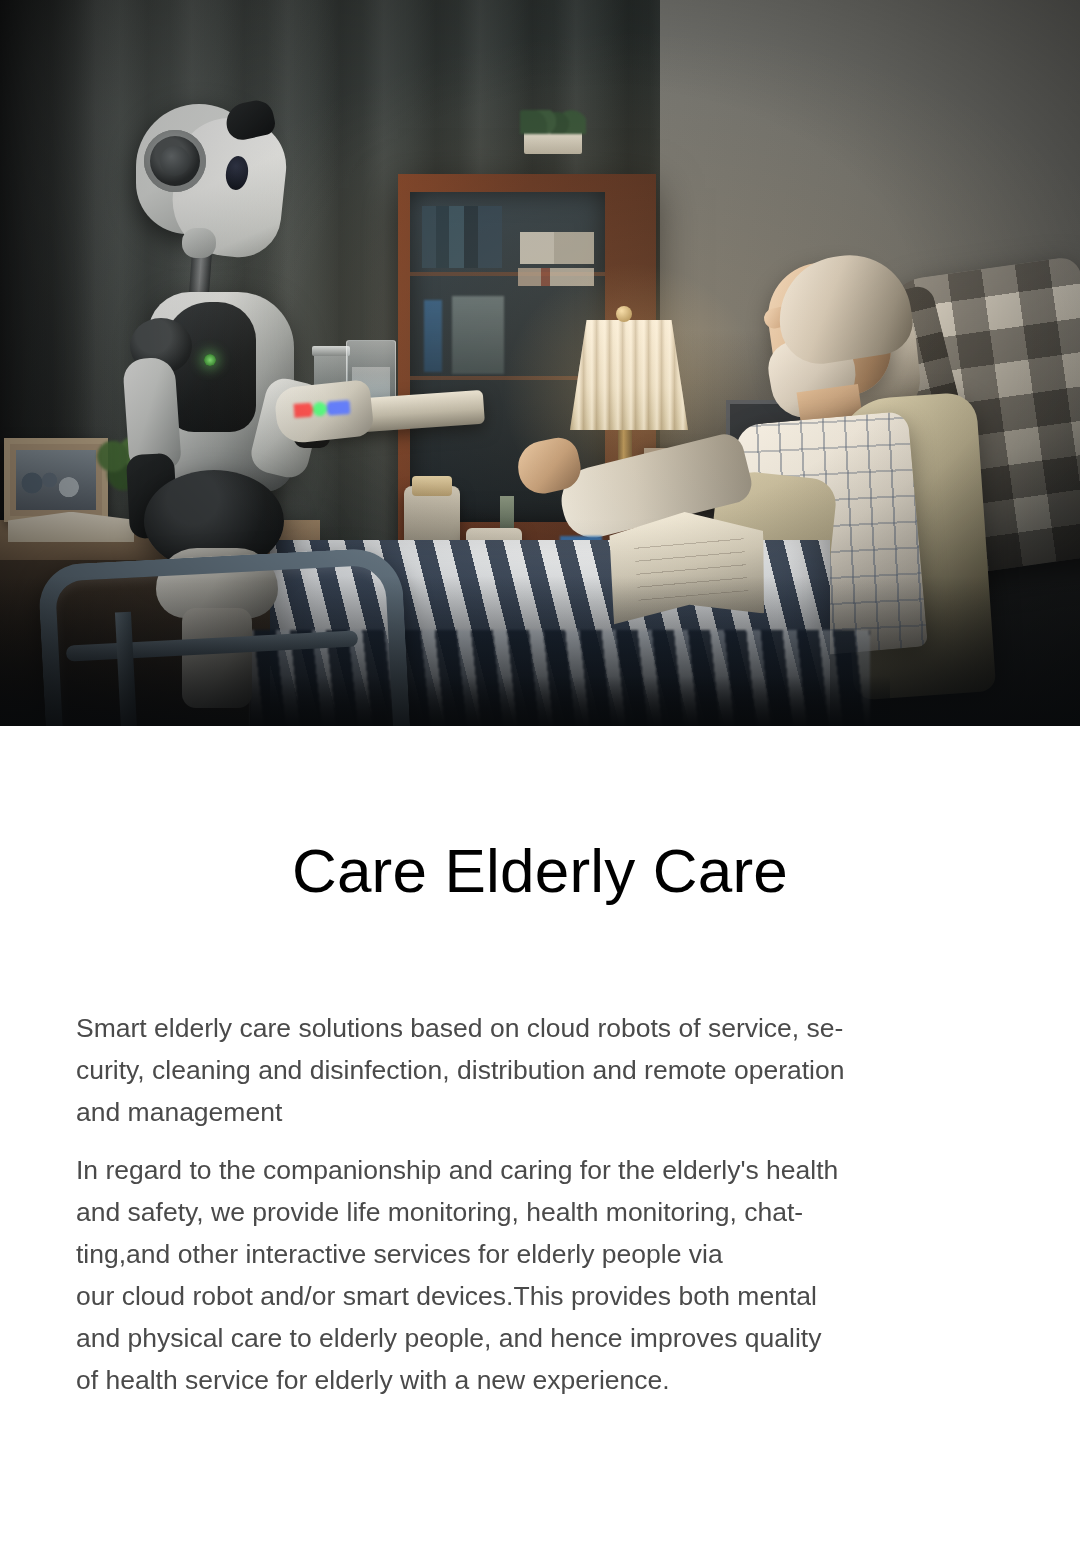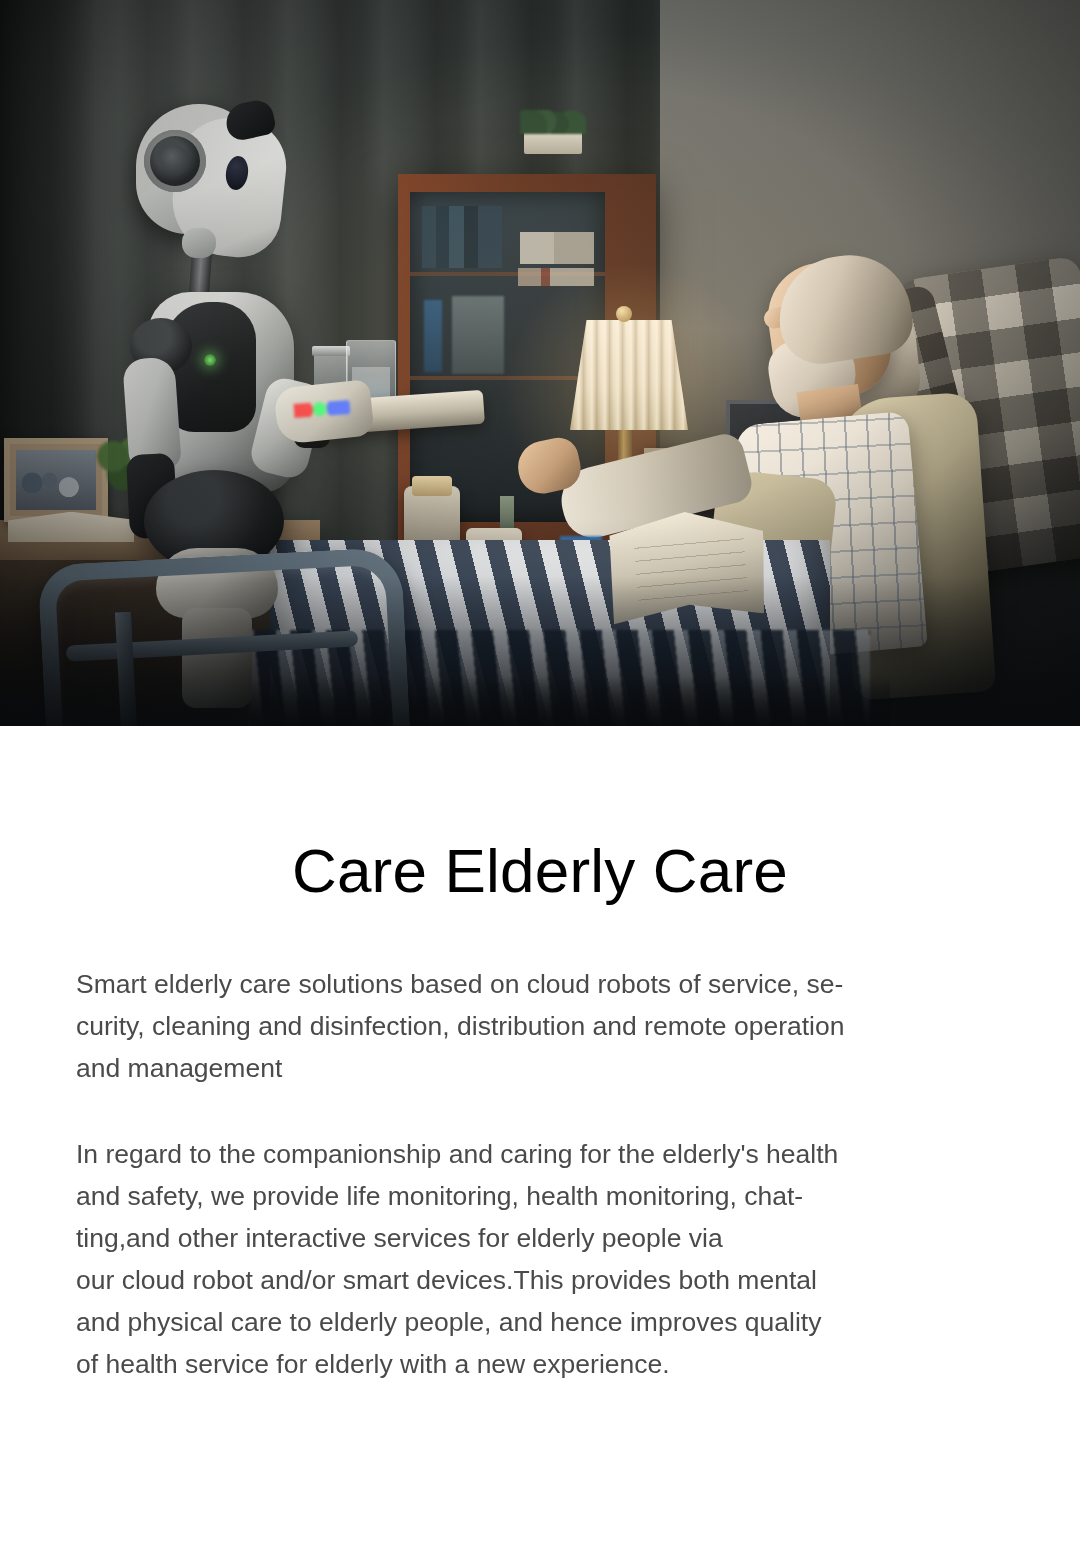--- a/index.html
+++ b/index.html
@@ -667,22 +667,22 @@
   .body-copy {
     margin: 0;
     padding: 0 60px 0 76px;
     color: #4a4a4a;
     font-size: 26.5px;
     line-height: 42px;
     font-weight: 400;
     font-family: "Liberation Sans", sans-serif;
     white-space: pre-line;
   }
-  #para-1 { margin-top: 60px; }
-  #para-2 { margin-top: 44px; }
+  #para-1 { margin-top: 104px; }
+  #para-2 { margin-top: 16px; }
 </style>
 </head>
 <body>
 
 <div id="hero">
 
   <div class="wall"></div>
   <div class="wall-shadow"></div>
 
   <div class="curtain"></div>

